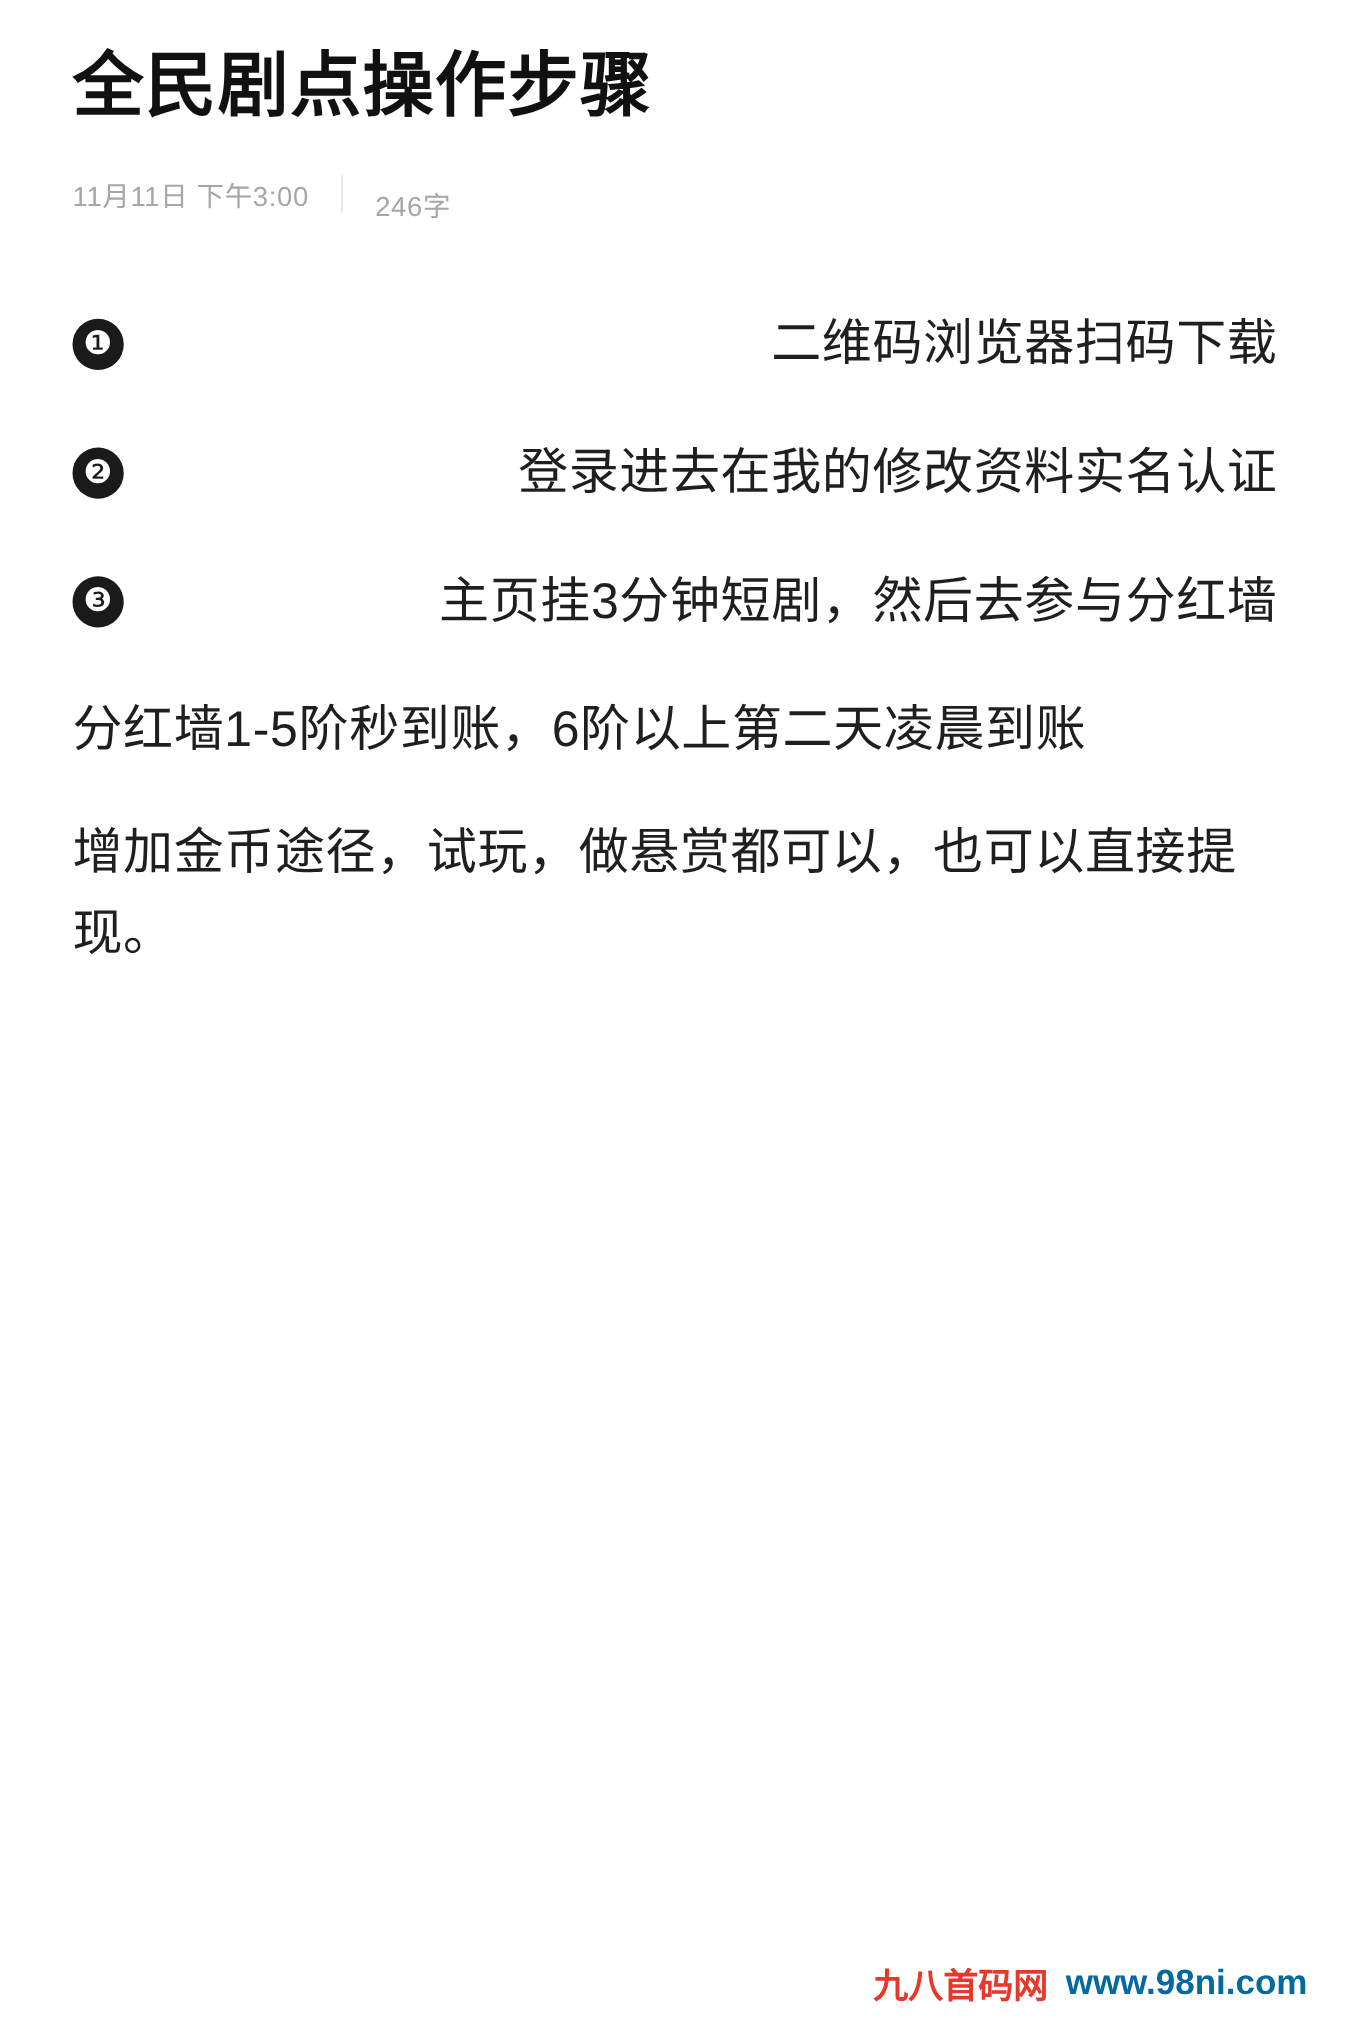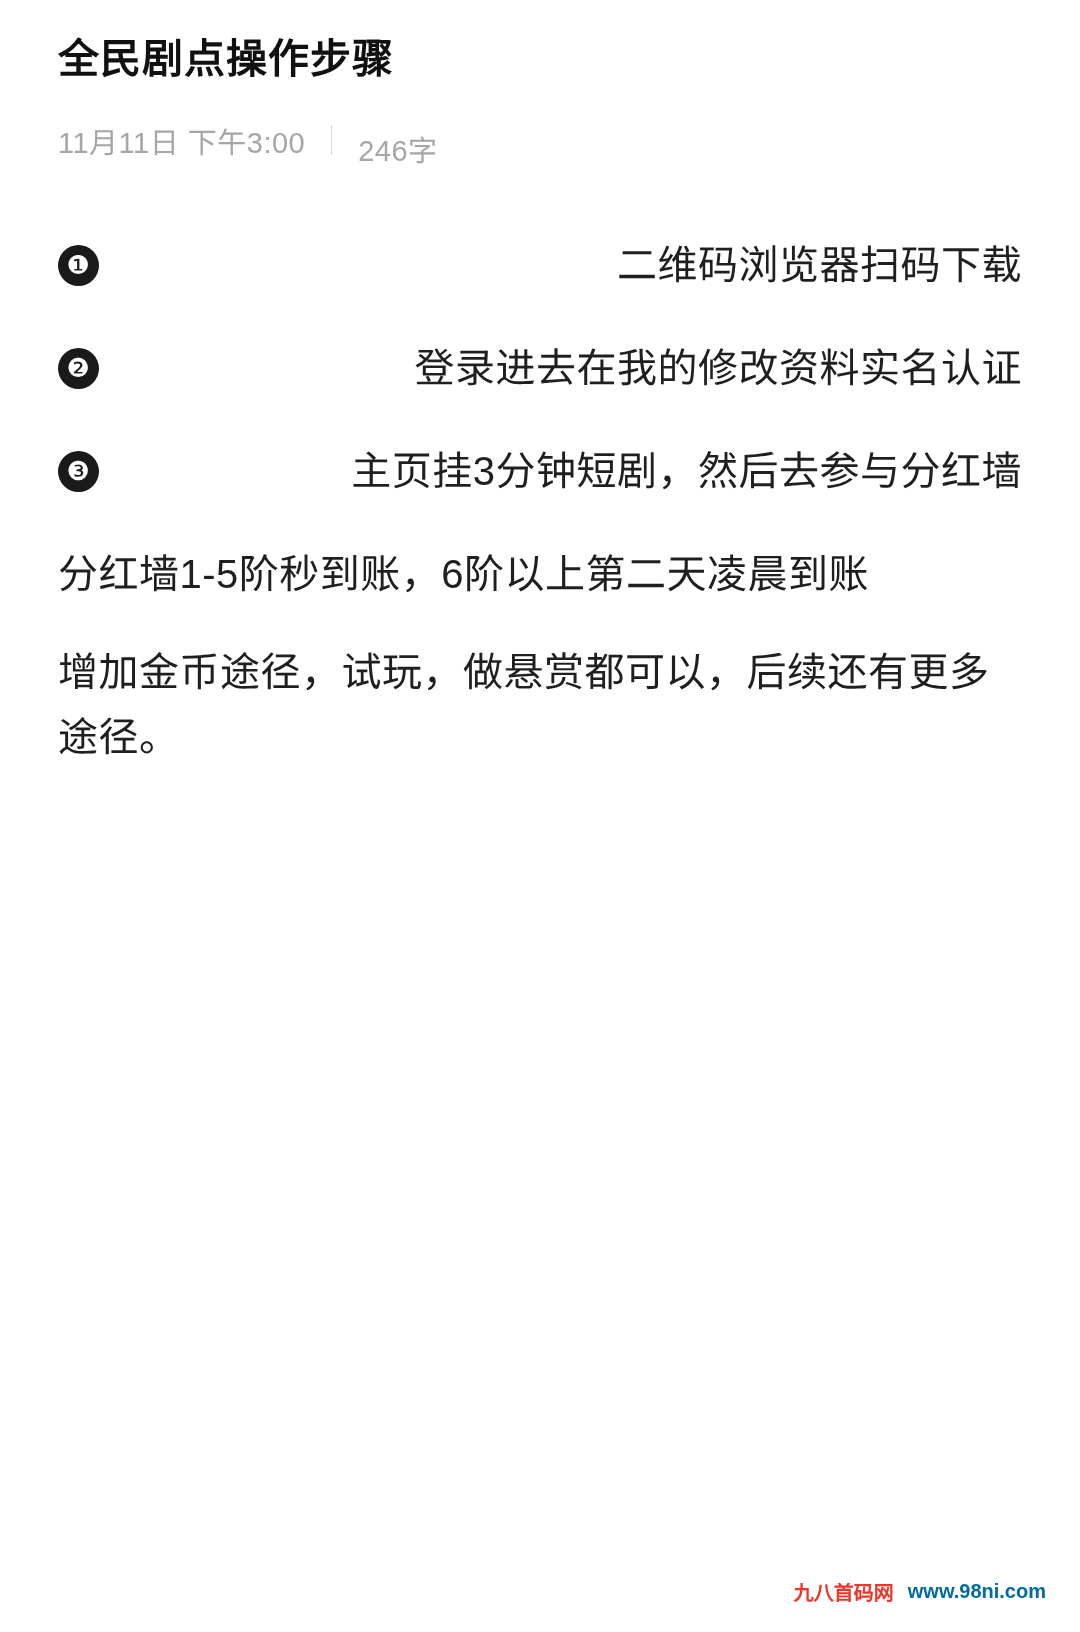--- a/index.html
+++ b/index.html
@@ -16,31 +16,31 @@
     position: relative;
   }
   .page {
     width: 1080px;
     height: 1632px;
     box-sizing: border-box;
     padding: 34px 58px 0 58px;
     position: relative;
   }
   .title {
-    font-size: 41px;
+    font-size: 57px;
     font-weight: 700;
     letter-spacing: 1px;
     line-height: 1.25;
     margin: 0 0 26px 0;
     color: #111111;
   }
   .meta {
     display: flex;
     align-items: center;
-    font-size: 29px;
+    font-size: 22px;
     color: #a6a6a6;
     margin-bottom: 64px;
     letter-spacing: 0.5px;
   }
   .meta .date { white-space: pre; }
   .meta .sep {
     display: inline-block;
     width: 1px;
     height: 30px;
     background: #d8d8d8;
@@ -81,21 +81,21 @@
     margin: 0 0 34px 0;
   }
   p.para:last-child { margin-bottom: 0; }
 
   .watermark {
     position: absolute;
     right: 34px;
     bottom: 26px;
     display: flex;
     align-items: center;
-    font-size: 20px;
+    font-size: 28px;
     font-weight: 700;
     white-space: nowrap;
   }
   .watermark .wm-name { color: #e8372b; margin-right: 14px; }
   .watermark .wm-url { color: #0369a1; }
 </style>
 </head>
 <body>
 
 <div class="page">
@@ -119,21 +119,21 @@
       <span class="bullet">❷</span>
       <span class="step-text">登录进去在我的修改资料实名认证</span>
     </div>
 
     <div class="step">
       <span class="bullet">❸</span>
       <span class="step-text">主页挂3分钟短剧，然后去参与分红墙</span>
     </div>
 
     <p class="para">分红墙1-5阶秒到账，6阶以上第二天凌晨到账</p>
-    <p class="para">增加金币途径，试玩，做悬赏都可以，后续还有更多途径。</p>
+    <p class="para">增加金币途径，试玩，做悬赏都可以，也可以直接提现。</p>
 
   </div>
 
   <div class="watermark">
     <span class="wm-name">九八首码网</span>
     <span class="wm-url">www.98ni.com</span>
   </div>
 
 </div>
 

